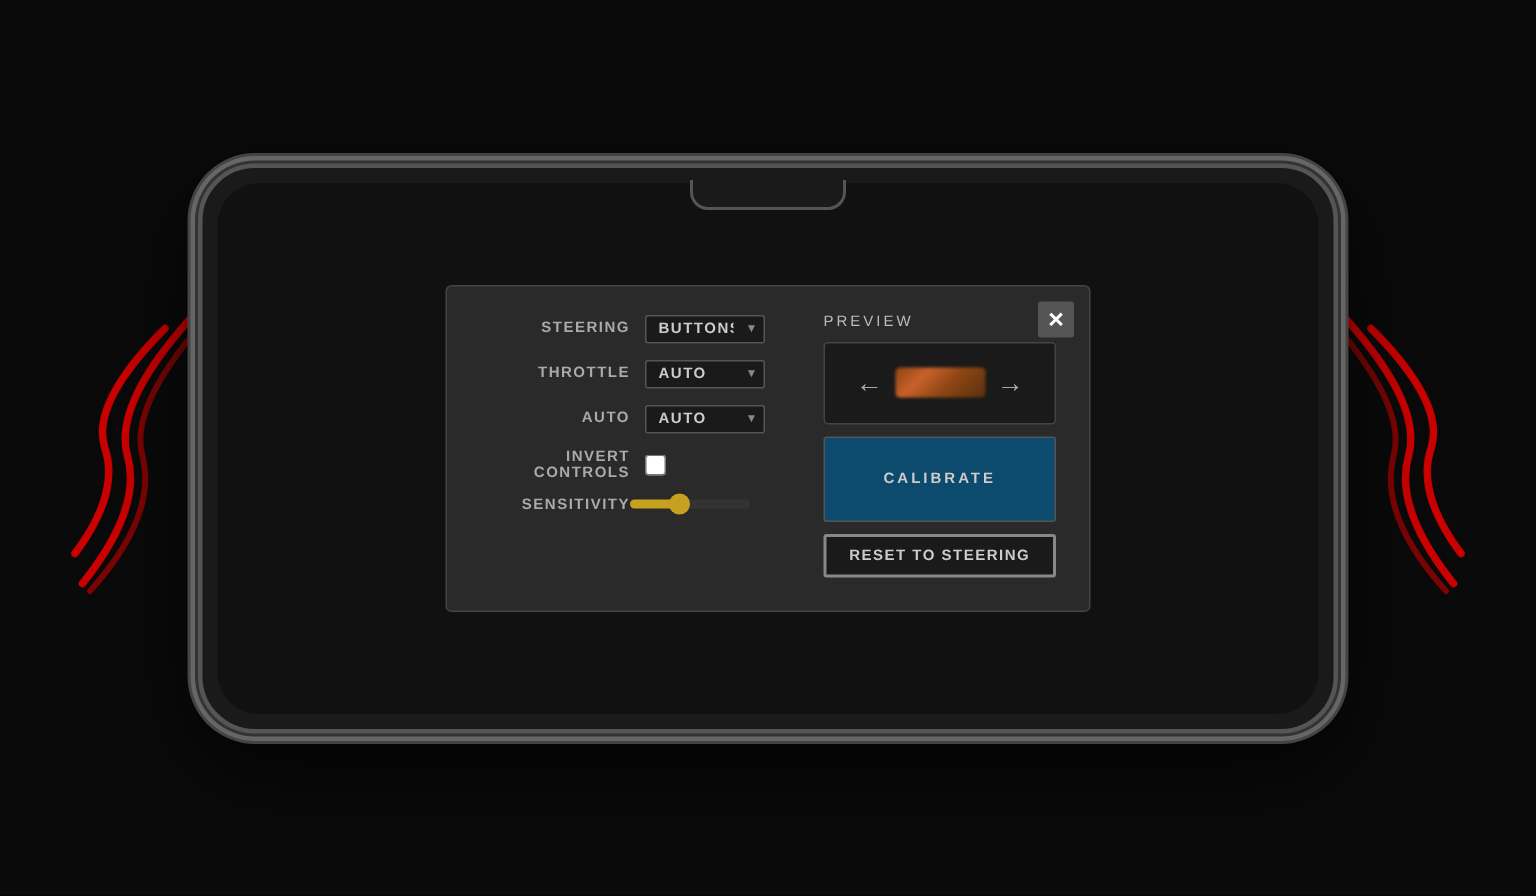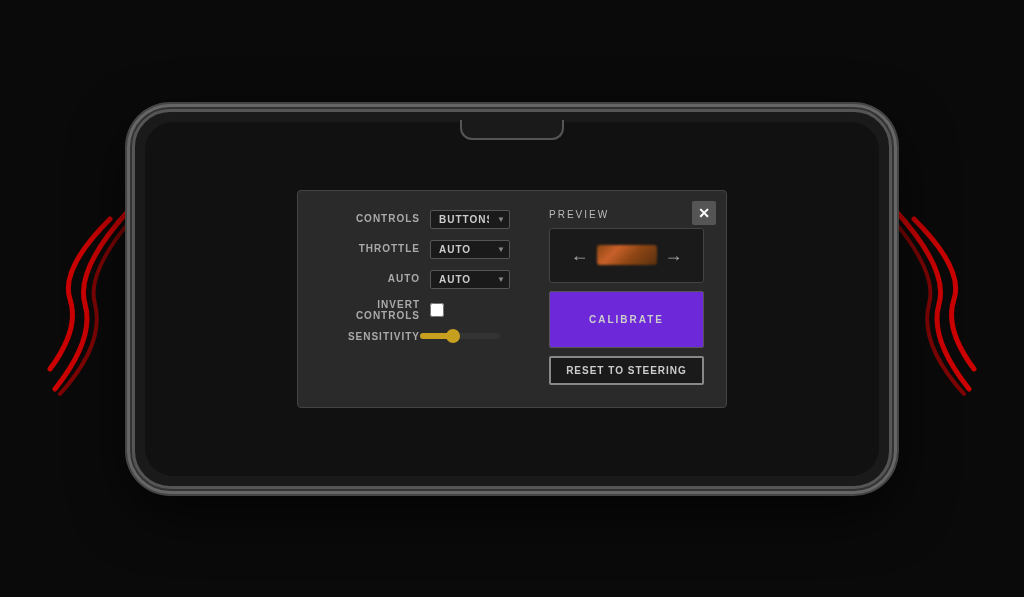--- a/index.html
+++ b/index.html
@@ -289,21 +289,21 @@
 
     .preview-center {
       width: 60px;
       height: 20px;
       background: linear-gradient(135deg, #8b4513 0%, #c8602a 30%, #8b4513 60%, #5a3010 100%);
       border-radius: 3px;
       filter: blur(1px);
     }
 
     .calibrate-btn {
-      background: #6d28d9;
+      background: #0c4a6e;
       border: 1px solid #555;
       color: #ccc;
       font-size: 10px;
       font-weight: bold;
       letter-spacing: 2px;
       padding: 22px;
       text-align: center;
       cursor: pointer;
       border-radius: 2px;
     }
@@ -358,21 +358,21 @@
       <div class="dialog">
 
         <button class="dialog-close">✕</button>
 
 
         <div class="dialog-body">
 
           <div class="dialog-left">
 
             <div class="form-row">
-              <span class="form-label">CONTROLS</span>
+              <span class="form-label">STEERING</span>
               <div class="select-wrapper">
                 <select>
                   <option>BUTTONS</option>
                   <option>TILT</option>
                   <option>AUTO</option>
                 </select>
                 <span class="select-arrow">▼</span>
               </div>
             </div>
 

